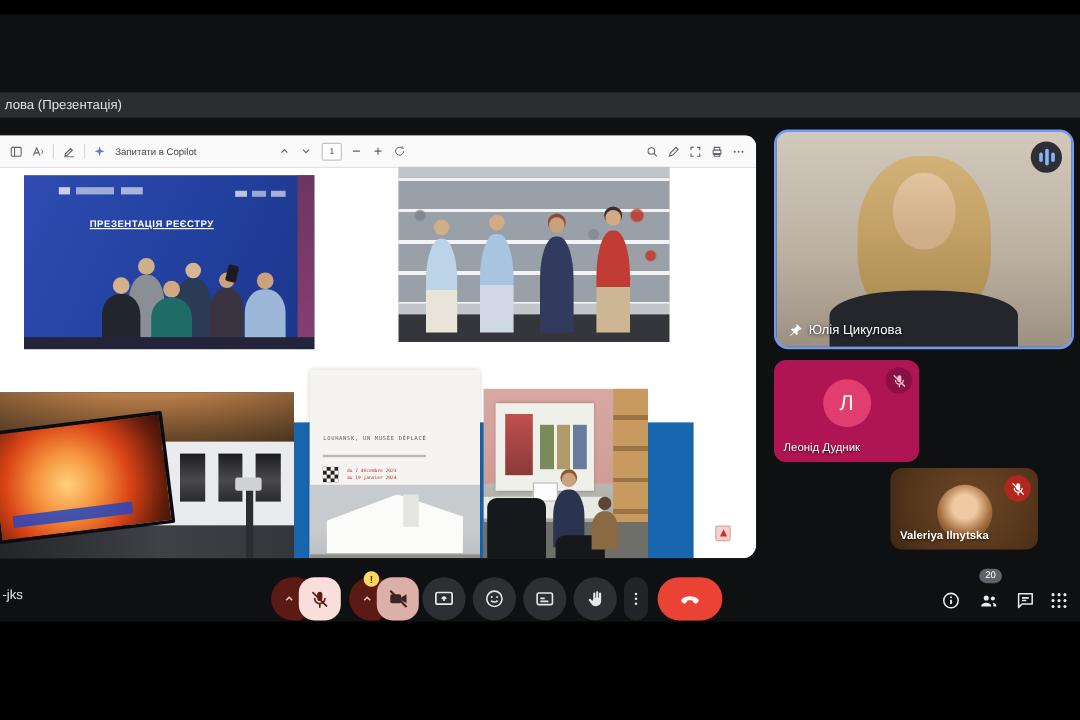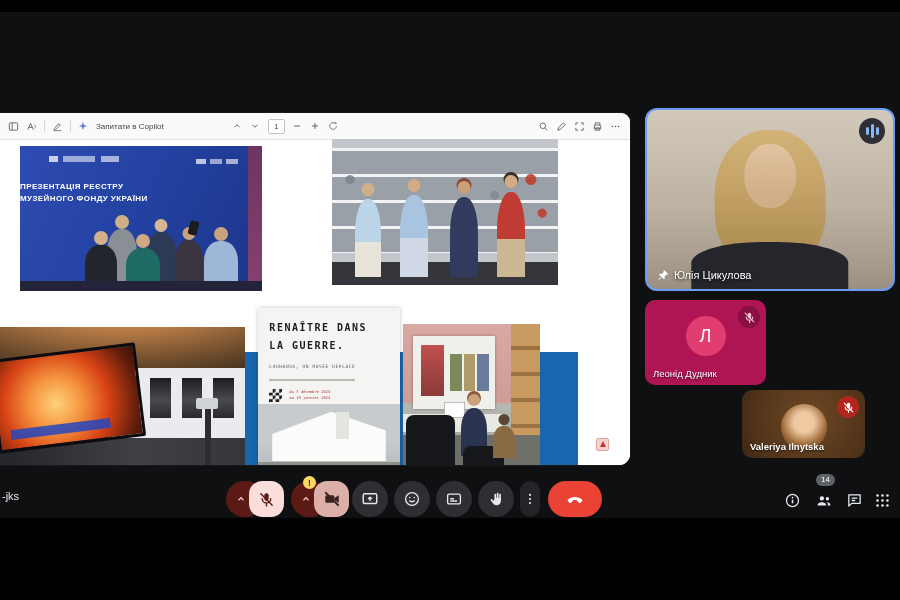--- a/index.html
+++ b/index.html
@@ -27,22 +27,22 @@
   .blue-band{position:absolute;left:0;top:212px;width:578px;height:113px;background:#1866ad;}
   .photo{position:absolute;overflow:hidden;}
   
   .photo-a{left:20px;top:6px;width:242px;height:145px;background:linear-gradient(115deg,#2e4cb2 0%,#22409e 55%,#1c3588 100%);z-index:3;}
   .pa-wall{position:absolute;right:0;top:0;width:14px;height:100%;background:linear-gradient(#6e3560,#864072);}
   .pa-floor{position:absolute;left:0;bottom:0;width:100%;height:10px;background:#23243a;}
   .pa-logos-l{position:absolute;left:12%;top:7%;width:70px;height:6px;background:
       linear-gradient(90deg,rgba(255,255,255,.75) 0 9px,transparent 9px 14px,rgba(255,255,255,.55) 14px 46px,transparent 46px 52px,rgba(255,255,255,.6) 52px 70px);}
   .pa-logos-r{position:absolute;right:10%;top:9%;width:42px;height:5px;background:
       linear-gradient(90deg,rgba(255,255,255,.7) 0 10px,transparent 10px 14px,rgba(255,255,255,.55) 14px 26px,transparent 26px 30px,rgba(255,255,255,.6) 30px 42px);}
-  .pa-text{position:absolute;left:0;top:24%;width:88%;color:#fff;font-weight:bold;
-           font-size:8px;line-height:1.55;letter-spacing:.4px;}
+  .pa-text{position:absolute;left:0;top:24%;width:88%;text-align:center;color:#fff;font-weight:bold;
+           font-size:8px;line-height:1.55;letter-spacing:.4px;text-decoration:underline;}
   .fig{position:absolute;}
   .fig .head{position:absolute;left:50%;transform:translateX(-50%);top:0;border-radius:50%;}
   .fig .body{position:absolute;left:0;bottom:0;width:100%;border-radius:45% 45% 0 0;}
   
   .photo-b{left:332px;top:-1px;width:226px;height:146px;background:#c2c6cb;z-index:2;}
   .pb-case{position:absolute;left:0;top:6%;width:100%;height:72%;
      background:repeating-linear-gradient(180deg,#f2f3f4 0 3px,#9aa0a8 3px 26px);}
   .pb-items{position:absolute;left:0;top:6%;width:100%;height:72%;opacity:.85;background:
      radial-gradient(circle at 8% 30%,#7d838c 4px,transparent 5px),
      radial-gradient(circle at 18% 60%,#8d939c 4px,transparent 5px),
@@ -147,20 +147,23 @@
      padding:1px 5px;line-height:10px;z-index:3;}
   svg{display:block;}
 </style>
 </head>
 <body>
 
 <div class="stage">
 
   <div class="abs app-bg"></div>
 
+  <div class="abs share-bar">
+    <span>лова (Презентація)</span>
+  </div>
 
   <div class="abs shared-window">
     <div class="viewer-toolbar">
       <div class="tb-group tb-left">
         <span class="tb-ic">
           <svg viewBox="0 0 24 24" width="11" height="11" fill="none" stroke="currentColor" stroke-width="2">
               <rect x="3" y="4" width="18" height="16" rx="2"></rect>
               <path d="M9 4v16"></path>
             </svg>
           </span>
@@ -249,21 +252,20 @@
 
     <div class="slide">
       <div class="blue-band"></div>
 
       <div class="photo photo-a">
         <div class="pa-logos-l"></div>
         <div class="pa-logos-r"></div>
         <div class="pa-wall"></div>
         <div class="pa-text">
           <div>ПРЕЗЕНТАЦІЯ РЕЄСТРУ</div>
-          <div>МУЗЕЙНОГО ФОНДУ УКРАЇНИ</div>
         </div>
         <div class="fig" style="left:36%;bottom:10px;width:30px;height:66px;">
           <div class="head" style="width:14px;height:14px;background:#cdb087;"></div>
           <div class="body" style="height:52px;background:#8a8f96;"></div>
           </div>
         <div class="fig" style="left:52%;bottom:10px;width:30px;height:62px;">
           <div class="head" style="width:13px;height:13px;background:#d8b694;"></div>
           <div class="body" style="height:49px;background:#2c3a55;"></div>
           </div>
         <div class="fig" style="left:64%;bottom:8px;width:28px;height:56px;">
@@ -302,21 +304,20 @@
           <div class="head" style="width:13px;height:13px;background:#c9a07a;box-shadow:0 -2px 0 1px #8a4a3a;"></div>
           <div class="body" style="height:80px;background:#323a5e;"></div>
           </div>
         <div class="fig" style="left:73%;bottom:8px;width:28px;height:102px;">
           <div class="head" style="width:13px;height:13px;background:#d3ab84;box-shadow:0 -2px 0 1px #3a2e28;"></div>
           <div class="body" style="height:85px;background:linear-gradient(#c13b35 55%,#cdb694 55%);"></div>
           </div>
       </div>
 
       <div class="photo poster-c">
-        <div class="pc-title"><span>RENAÎTRE DANS</span><br><span>LA GUERRE.</span></div>
         <div class="pc-sub">LOUHANSK, UN MUSÉE DÉPLACÉ</div>
         <div class="pc-line"></div>
         <div class="pc-qr"></div>
         <div class="pc-dates"><span>du 7 décembre 2023</span><br><span>au 19 janvier 2024</span></div>
         <div class="pc-scene">
           <div class="pc-building"></div>
           <div class="pc-tower" style="background:#e4e4e0;"></div>
           <div class="pc-ground"></div>
         </div>
 
@@ -472,21 +473,21 @@
       </svg>
   </div>
 
   <div class="abs right-ic" style="left:784px;">
     <svg viewBox="0 0 24 24" width="17" height="17" fill="none" stroke="currentColor" stroke-width="1.8">
         <circle cx="12" cy="12" r="8.5"></circle>
         <path d="M12 11v5" stroke-width="2.2"></path>
         <circle cx="12" cy="8" r="1.2" fill="currentColor" stroke="none"></circle>
       </svg>
   </div>
-  <div class="abs count-badge">14</div>
+  <div class="abs count-badge">20</div>
   <div class="abs right-ic" style="left:814px;width:20px;">
     <svg viewBox="0 0 24 24" width="20" height="17" fill="currentColor">
         <circle cx="9" cy="9" r="3"></circle>
         <path d="M3 18.5c0-2.6 2.7-4.1 6-4.1s6 1.5 6 4.1v.5H3z"></path>
         <circle cx="16.8" cy="9.5" r="2.4"></circle>
         <path d="M16.3 14.6c2.7.2 4.7 1.6 4.7 3.9v.5h-3.6a5.3 5.3 0 0 0-1.1-4.4z"></path>
       </svg>
   </div>
   <div class="abs right-ic" style="left:846px;">
     <svg viewBox="0 0 24 24" width="17" height="17" fill="none" stroke="currentColor" stroke-width="1.8">

